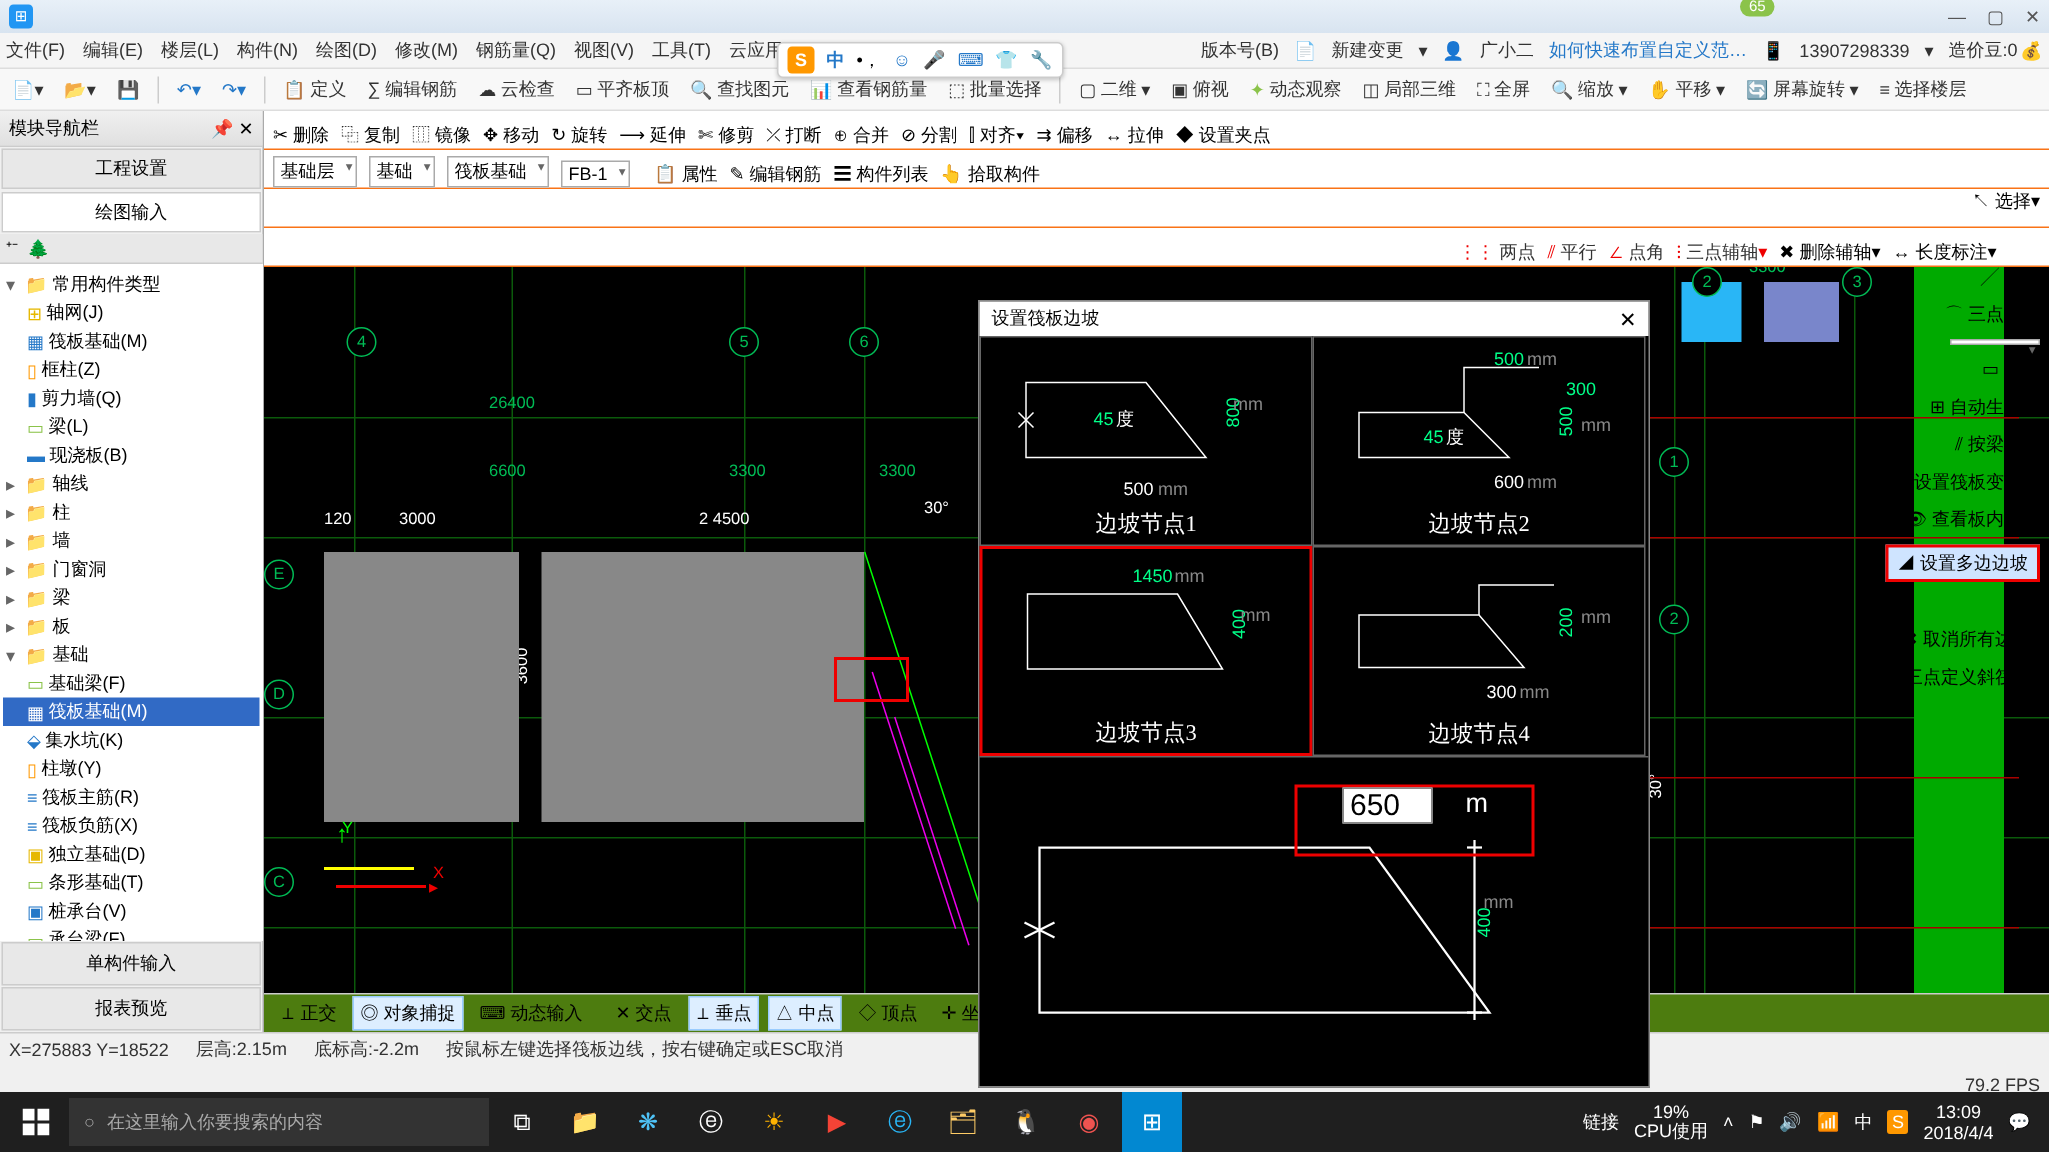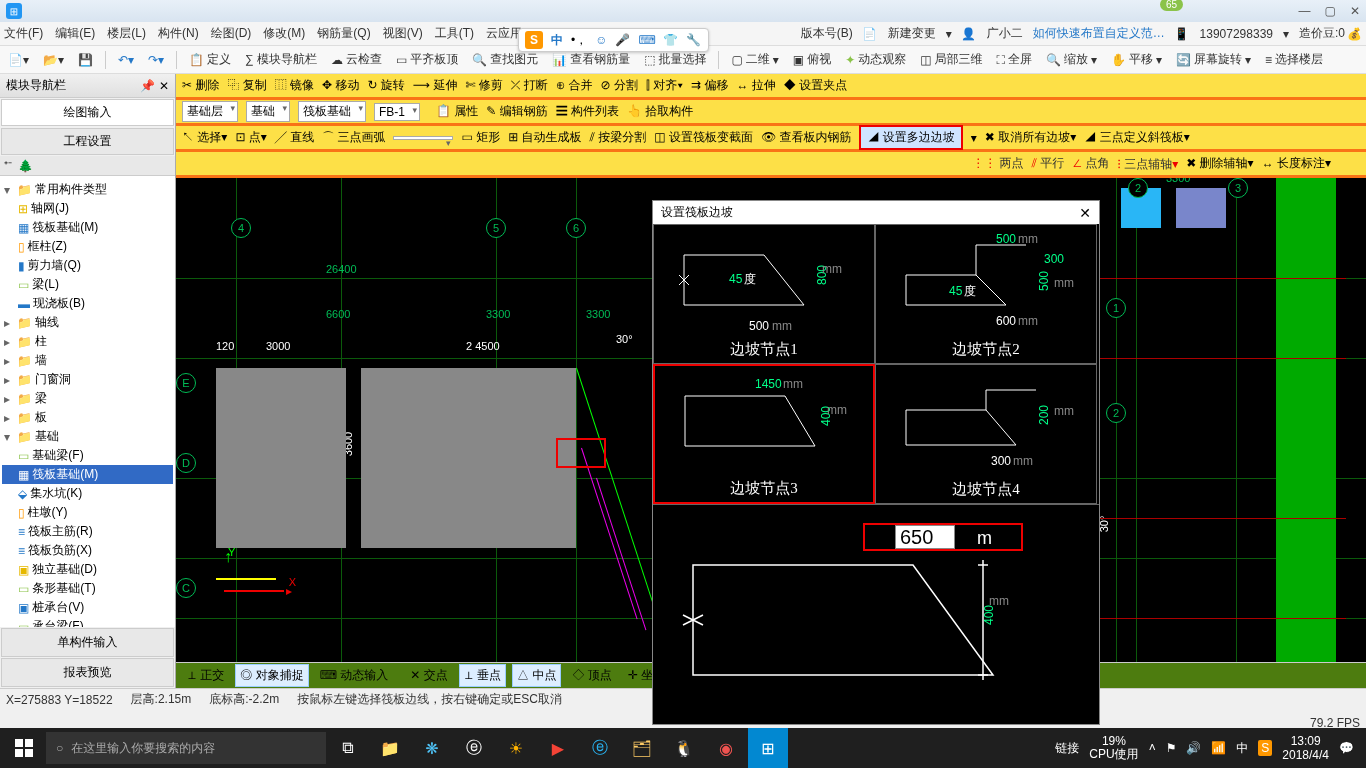--- a/index.html
+++ b/index.html
@@ -32,23 +32,23 @@
 .tree { flex: 1; background: #fff; overflow: auto; padding: 4px 2px; }
 .tree-item { display: flex; align-items: center; gap: 3px; padding: 1px 2px; white-space: nowrap; }
 .tree-item .caret { width: 10px; color: #666; }
 .tree-item .folder { color: #e6b800; }
 .tree-item.selected { background: #316ac5; color: #fff; }
 .tree-item.l1 { padding-left: 16px; }
 .bottom-tabs .tab { padding: 5px; }
 
 .canvas-area { flex: 1; background: #000; position: relative; overflow: hidden; }
 
-.canvas-toolbar { position: absolute; left: 0; top: 0; right: 0; height: 26px; background: #fde047; display: flex; align-items: center; padding: 0 6px; gap: 8px; border-bottom: 3px solid #f97316; z-index: 5; white-space: nowrap; }
+.canvas-toolbar { position: absolute; left: 0; top: 0; right: 0; height: 26px; background: #ffffff; display: flex; align-items: flex-end; padding: 0 6px; gap: 8px; border-bottom: 1px solid #f97316; z-index: 5; white-space: nowrap; }
 .canvas-toolbar2 { top: 26px; }
-.canvas-toolbar3 { top: 52px; }
+.canvas-toolbar3 { top: 52px; flex-direction: column; }
 .canvas-toolbar4 { top: 78px; justify-content: flex-end; padding-right: 35px; }
 .dropdown { background: #fff; border: 1px solid #aaa; padding: 1px 14px 1px 4px; position: relative; }
 .dropdown::after { content: "▾"; position: absolute; right: 2px; font-size: 9px; color: #666; }
 .hl-btn { border: 2px solid #e00; padding: 2px 6px; background: #cfe4ff; }
 
 .drawing { position: absolute; left: 0; top: 104px; right: 0; bottom: 26px; }
 .grid-line-h { position: absolute; left: 0; right: 0; height: 1px; background: #0b5a0b; }
 .grid-line-v { position: absolute; top: 0; bottom: 0; width: 1px; background: #0b5a0b; }
 .axis-bubble { position: absolute; width: 20px; height: 20px; border: 1px solid #0b5; border-radius: 50%; color: #0b5; display: flex; align-items: center; justify-content: center; font-size: 11px; background: #000; }
 .dim-text { position: absolute; color: #0b5; font-size: 11px; }
@@ -68,21 +68,21 @@
 
 .dialog { position: absolute; left: 652px; top: 200px; width: 448px; background: #000; border: 1px solid #888; z-index: 20; }
 .dialog-title { background: #fff; color: #000; padding: 3px 8px; display: flex; align-items: center; }
 .dialog-title .x { margin-left: auto; font-size: 14px; }
 .dialog-body { display: flex; flex-wrap: wrap; }
 .node-cell { width: 222px; height: 140px; border: 1px solid #666; position: relative; color: #fff; }
 .node-cell.sel { border: 2px solid #e00; }
 .node-label { position: absolute; bottom: 4px; left: 0; right: 0; text-align: center; font-family: SimSun; font-size: 15px; }
 .node-cell svg { position: absolute; left: 0; top: 0; }
 .node-big { width: 446px; height: 220px; border-top: 1px solid #666; position: relative; }
-.node-big .input-box { position: absolute; left: 210px; top: 18px; width: 160px; height: 28px; border: 2px solid #e00; display: flex; align-items: flex-end; }
+.node-big .input-box { position: absolute; left: 210px; top: 18px; width: 160px; height: 48px; border: 2px solid #e00; display: flex; align-items: flex-start; }
 .node-big input { width: 60px; height: 24px; font-size: 20px; text-align: left; padding-left: 4px; border: 1px solid #888; margin-left: 30px; }
 .node-big .unit { color: #fff; font-size: 18px; margin-left: 22px; }
 
 .ime-bar { position: absolute; left: 518px; top: 28px; height: 24px; background: #fff; border: 1px solid #ccc; border-radius: 4px; display: flex; align-items: center; padding: 0 6px; gap: 8px; z-index: 30; box-shadow: 0 1px 3px rgba(0,0,0,0.2); }
 .ime-bar .s-logo { width: 18px; height: 18px; background: #ff9800; color: #fff; border-radius: 3px; display: flex; align-items: center; justify-content: center; font-weight: bold; }
 
 .taskbar { position: absolute; left: 0; bottom: 0; right: 0; height: 40px; background: #1f1f1f; display: flex; align-items: center; padding: 0 4px; gap: 2px; color: #fff; }
 .taskbar .start { width: 40px; height: 40px; display: flex; align-items: center; justify-content: center; }
 .taskbar .search { flex: 0 0 280px; height: 32px; background: #333; display: flex; align-items: center; padding: 0 10px; color: #aaa; gap: 8px; }
 .taskbar .tb-ico { width: 40px; height: 40px; display: flex; align-items: center; justify-content: center; font-size: 16px; }
@@ -140,21 +140,21 @@
 <div class="toolbar">
   <span class="btn">📄▾</span>
   <span class="btn">📂▾</span>
   <span class="btn">💾</span>
   <span class="sep"></span>
   <span class="btn" style="color:#2478c8">↶▾</span>
   <span class="btn" style="color:#2478c8">↷▾</span>
   <span class="sep"></span>
   <span class="btn">📋 <span>定义</span></span>
   <span class="btn">
-      <span>∑ 模块导航栏</span>
+      <span>∑ 编辑钢筋</span>
     </span>
   <span class="btn">☁ <span>云检查</span></span>
   <span class="btn">▭ <span>平齐板顶</span></span>
   <span class="btn">🔍 <span>查找图元</span></span>
   <span class="btn">📊 <span>查看钢筋量</span></span>
   <span class="btn">⬚ <span>批量选择</span></span>
   <span class="sep"></span>
   <span class="btn">▢ <span>二维</span>▾</span>
   <span class="btn">▣ <span>俯视</span></span>
   <span class="btn" style="color:#8bc34a">✦ <span style="color:#333">动态观察</span></span>
@@ -166,22 +166,22 @@
   <span class="btn">≡ <span>选择楼层</span></span>
 </div>
 
 <div class="main">
 
   <div class="sidebar">
     <div class="panel-title">
       <span>模块导航栏</span>
       <span class="pin">📌 ✕</span>
     </div>
+    <div class="tab">工程设置</div>
     <div class="tab active">绘图输入</div>
-    <div class="tab">工程设置</div>
     <div class="grip">
       <span>⁺⁻</span>
       <span>🌲</span>
     </div>
     <div class="tree">
       <div class="tree-item">
           <span class="caret">▾</span>
           <span class="folder">📁</span>
           <span>常用构件类型</span>
         </div>

